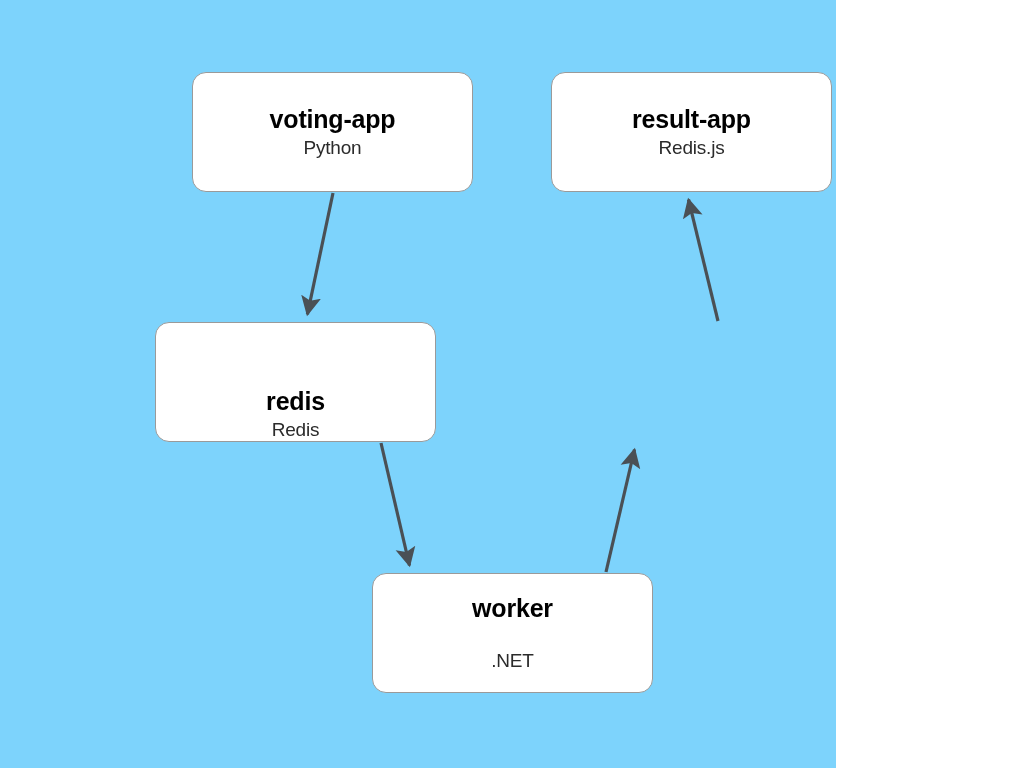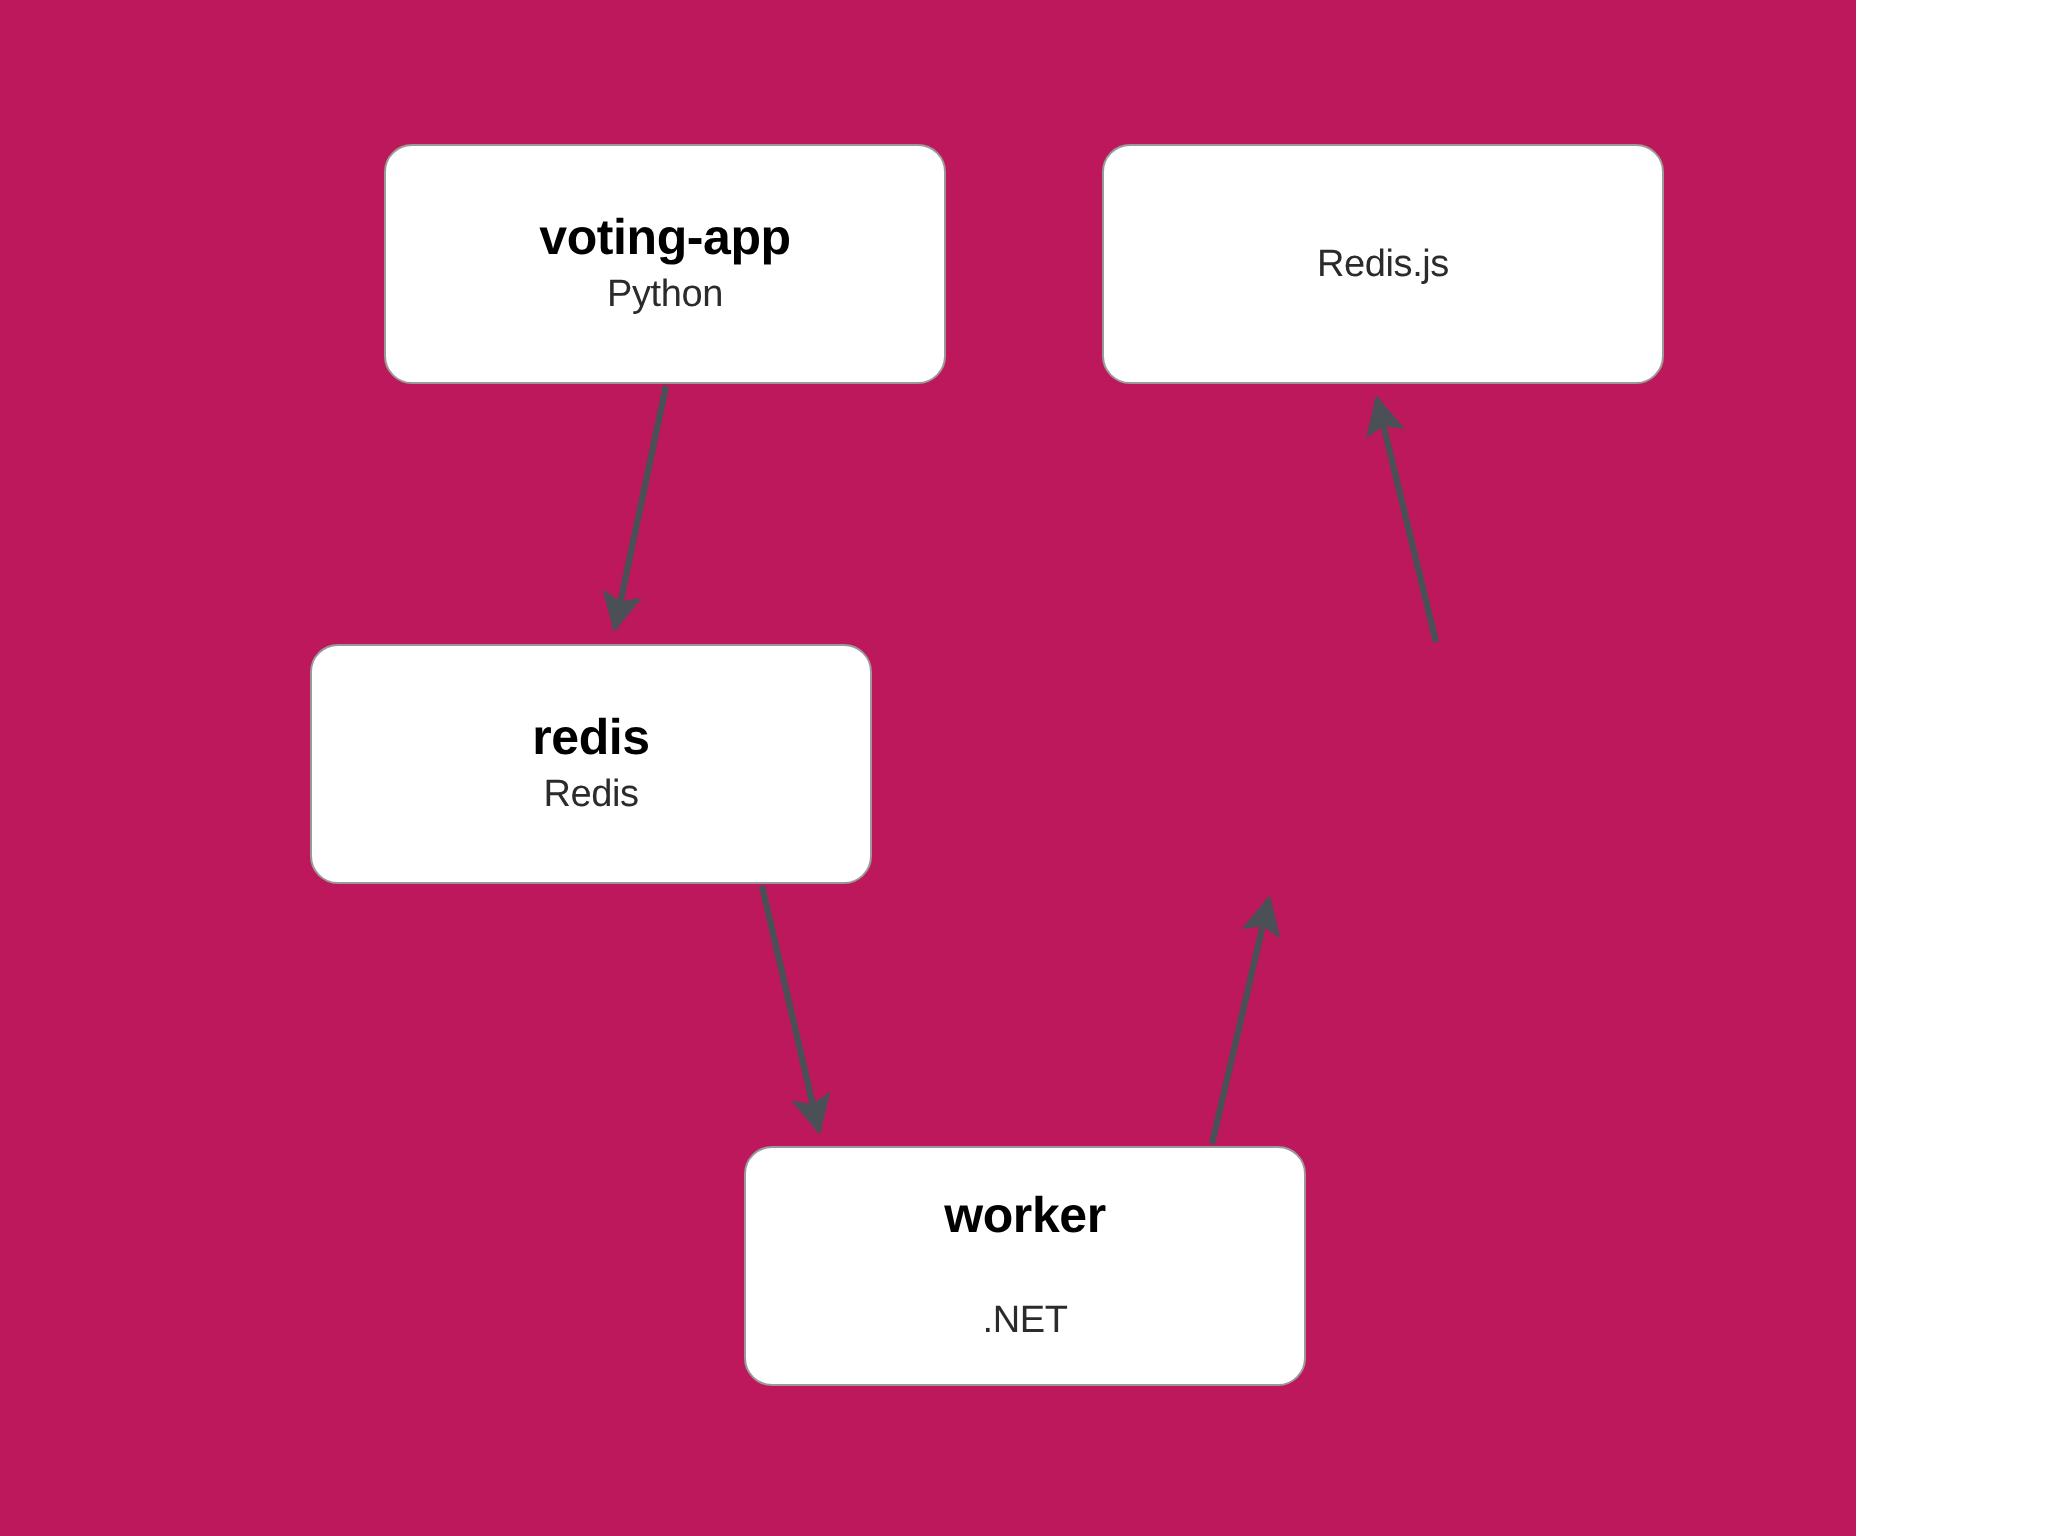--- a/index.html
+++ b/index.html
@@ -10,23 +10,23 @@
   }
   body {
     width: 1024px;
     height: 768px;
     overflow: hidden;
     font-family: "Liberation Sans", sans-serif;
     -webkit-font-smoothing: antialiased;
   }
   #canvas {
     position: relative;
-    width: 928px;
+    width: 836px;
     height: 768px;
-    background: #be185d;
+    background: #7dd3fc;
     text-decoration: underline;
   }
   #edge-layer {
     position: absolute;
     left: 0;
     top: 0;
     width: 1024px;
     height: 768px;
     pointer-events: none;
   }
@@ -79,24 +79,25 @@
 
     <line class="edge-line" stroke="#4a5055" stroke-width="3.2" stroke-linecap="butt" marker-end="url(#arrowhead)" x1="718" y1="321" x2="688.5" y2="199.5"></line>
   </svg>
 
   <div class="node" style="left:192px; top:72px; width:281px; height:120px;">
     <div class="node-title">voting-app</div>
     <div class="node-subtitle">Python</div>
   </div>
 
   <div class="node" style="left:551px; top:72px; width:281px; height:120px;">
+    <div class="node-title">result-app</div>
     <div class="node-subtitle">Redis.js</div>
   </div>
 
-  <div class="node" style="left:155px; top:322px; width:281px; height:120px;">
+  <div class="node" style="left:155px; top:322px; width:281px; height:120px;justify-content:flex-end;">
     <div class="node-title">redis</div>
     <div class="node-subtitle">Redis</div>
   </div>
 
 
   <div class="node" style="left:372px; top:573px; width:281px; height:120px;gap:24px;">
     <div class="node-title">worker</div>
     <div class="node-subtitle">.NET</div>
   </div>
 

